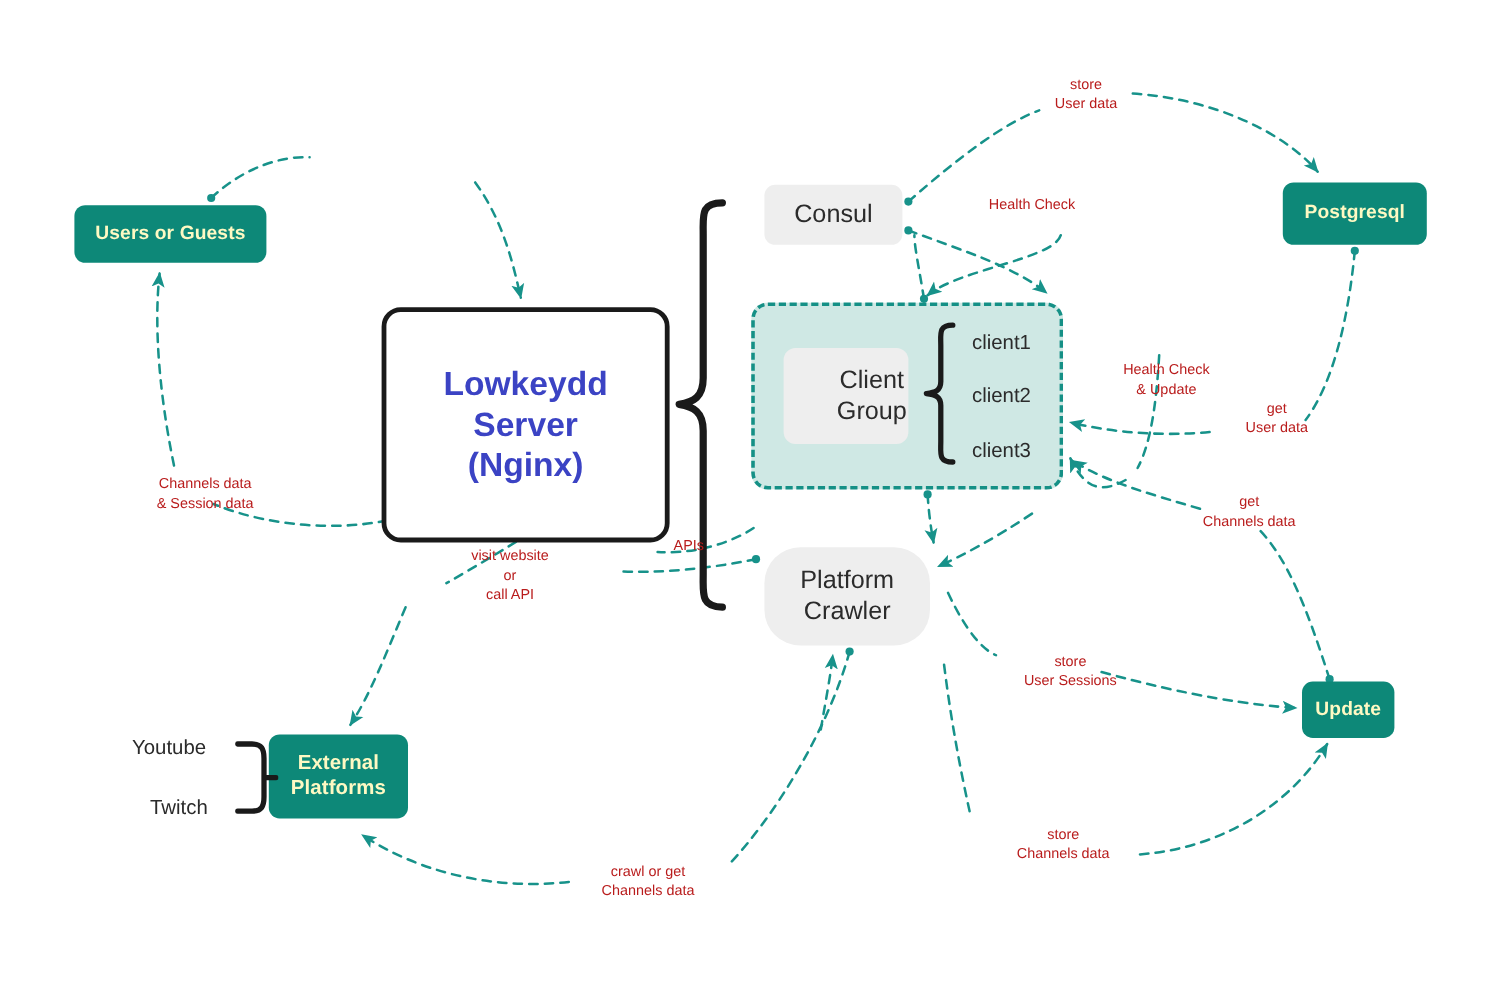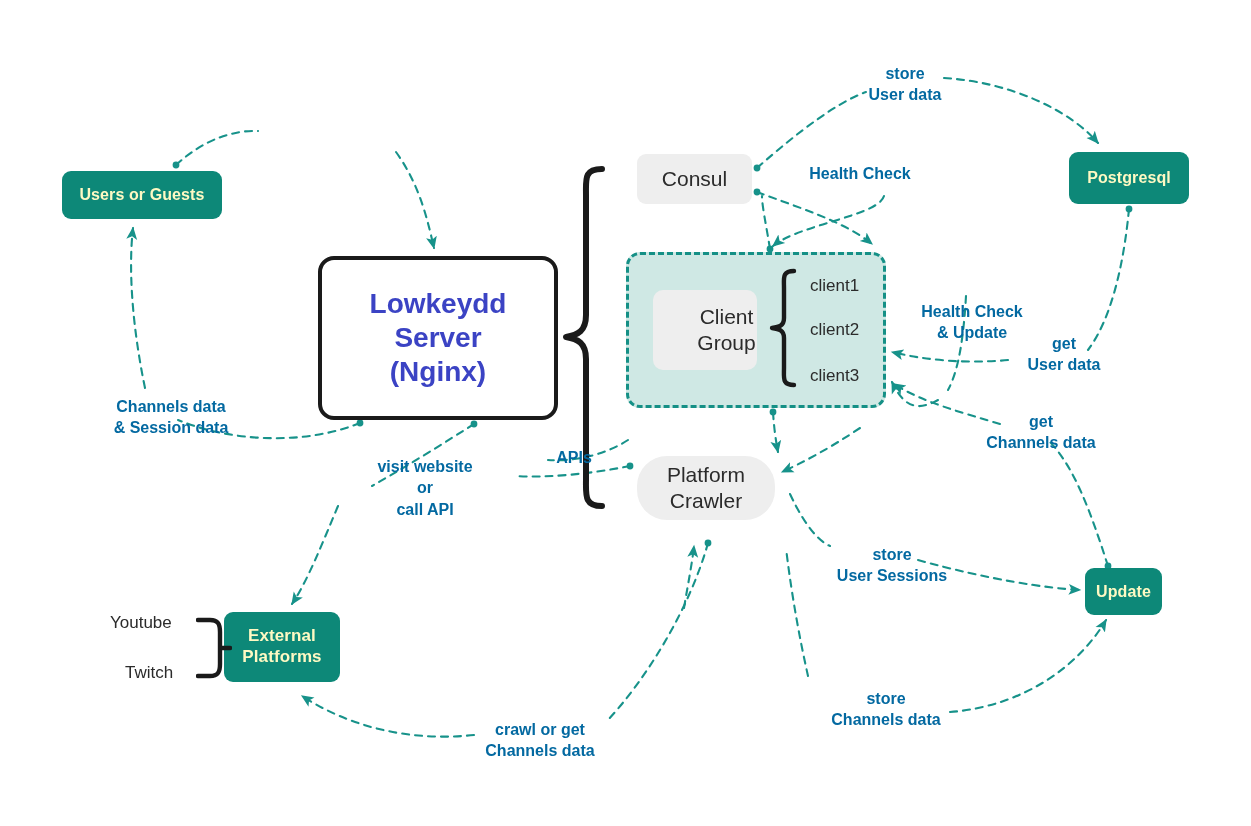--- a/index.html
+++ b/index.html
@@ -52,21 +52,21 @@
     color: #3b43c4;
     font-weight: bold;
   }
 
   
   #users-or-guests {
     left: 62px; top: 171px; width: 160px; height: 48px;
     font-size: 16px;
   }
   #lowkeydd-server {
-    left: 318px; top: 256px; width: 240px; height: 164px;
+    left: 318px; top: 256px; width: 240px; height: 196px;
     font-size: 28px;
   }
   #consul {
     left: 637px; top: 154px; width: 115px; height: 50px;
     font-size: 21px;
   }
   #postgresql {
     left: 1069px; top: 152px; width: 120px; height: 52px;
     font-size: 16px;
   }
@@ -76,21 +76,21 @@
     background: #cfe8e4;
     border: 3px dashed #159086;
     border-radius: 14px;
     z-index: 2;
   }
   #client-group-label {
     left: 653px; top: 290px; width: 104px; height: 80px;
     font-size: 21px; border-radius: 10px; padding-left: 43px;
   }
   #platform-crawler {
-    left: 637px; top: 456px; width: 138px; height: 64px;
+    left: 637px; top: 456px; width: 138px; height: 82px;
     font-size: 21px;
     border-radius: 30px;
   }
   #redis {
     left: 1085px; top: 568px; width: 77px; height: 47px;
     font-size: 16px;
   }
   #external-platforms {
     left: 224px; top: 612px; width: 116px; height: 70px;
     font-size: 17px;
@@ -115,26 +115,25 @@
     color: #2b2b2b;
     z-index: 4;
     white-space: nowrap;
   }
   #platform-youtube { left: 110px; top: 613px; }
   #platform-twitch  { left: 125px; top: 663px; }
 
   
   .edge-label {
     position: absolute;
-    font-size: 16px;
-    color: #0369a1;
+    font-size: 12px;
+    color: #b91c1c;
     line-height: 1.33;
     white-space: pre-line;
     z-index: 4;
-    font-weight: bold;
   }
   .lbl-c { text-align: center; }
 
   #lbl-get-channels-auth { left: 244px; top: 125px; width: 164px; }
   #lbl-channels-session  { left: 96px;  top: 396px; width: 150px; }
   #lbl-visit-call-api    { left: 363px; top: 456px; width: 124px; }
   #lbl-apis              { left: 548px; top: 447px; width: 52px; }
   #lbl-store-user-data   { left: 846px; top: 63px;  width: 118px; }
   #lbl-health-check      { left: 800px; top: 163px; width: 120px; }
   #lbl-health-check-upd  { left: 904px; top: 301px; width: 136px; }

